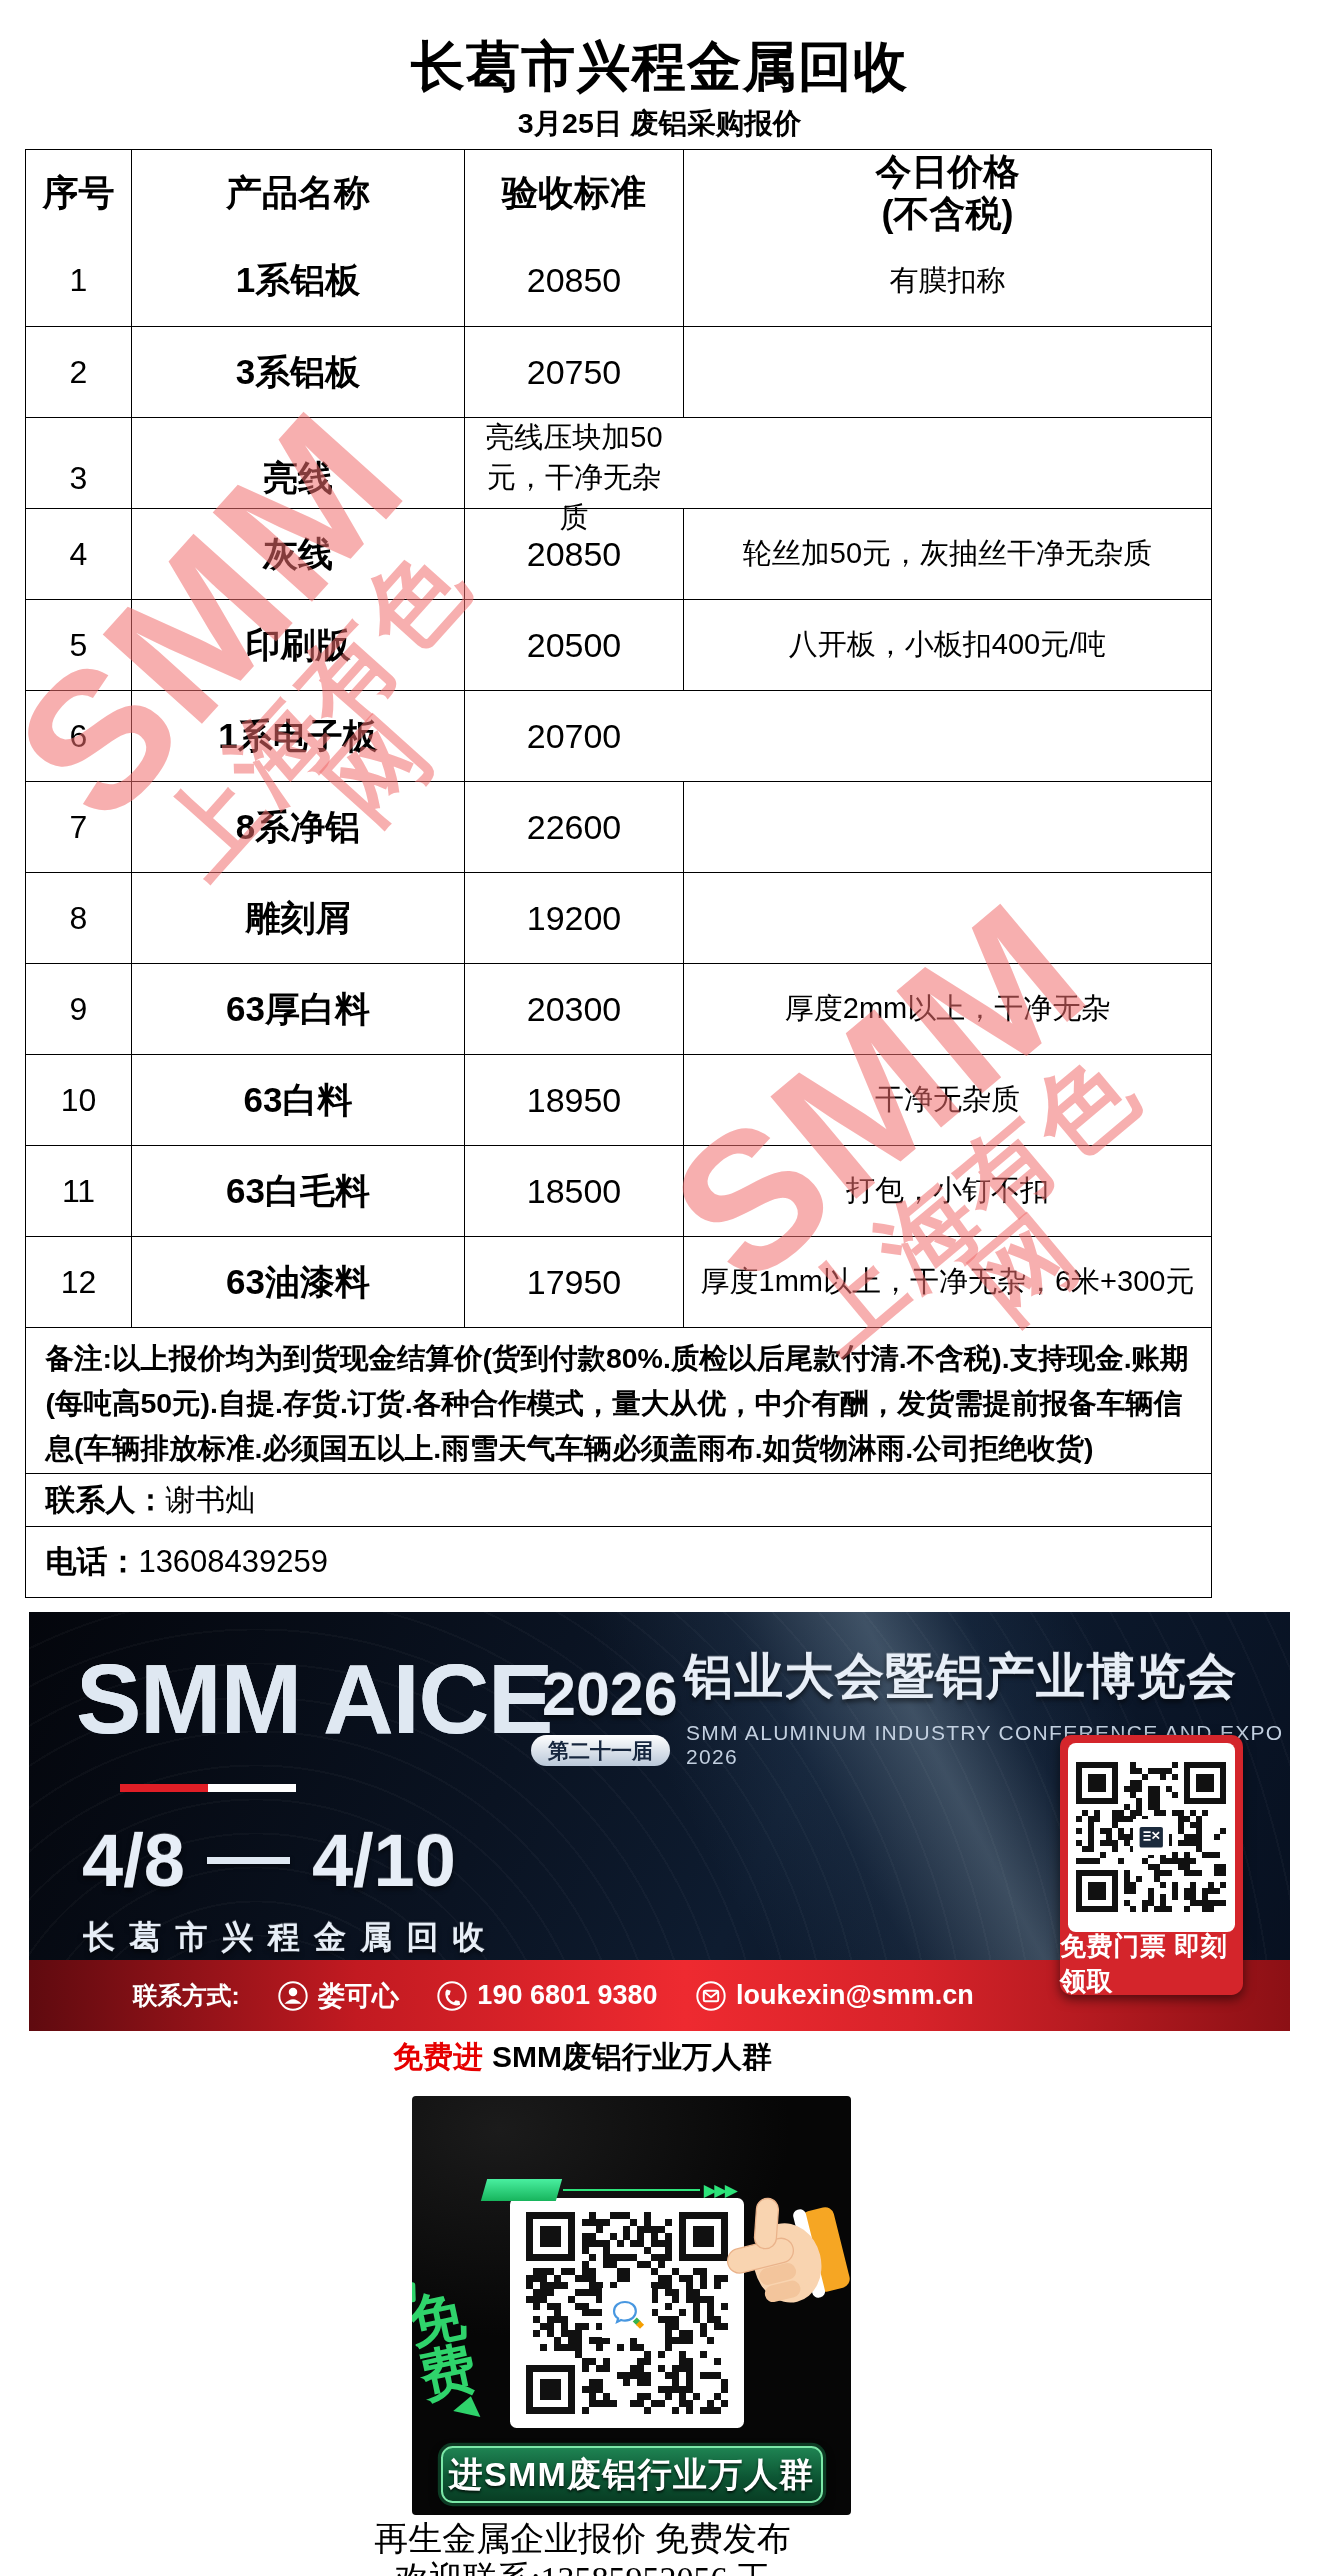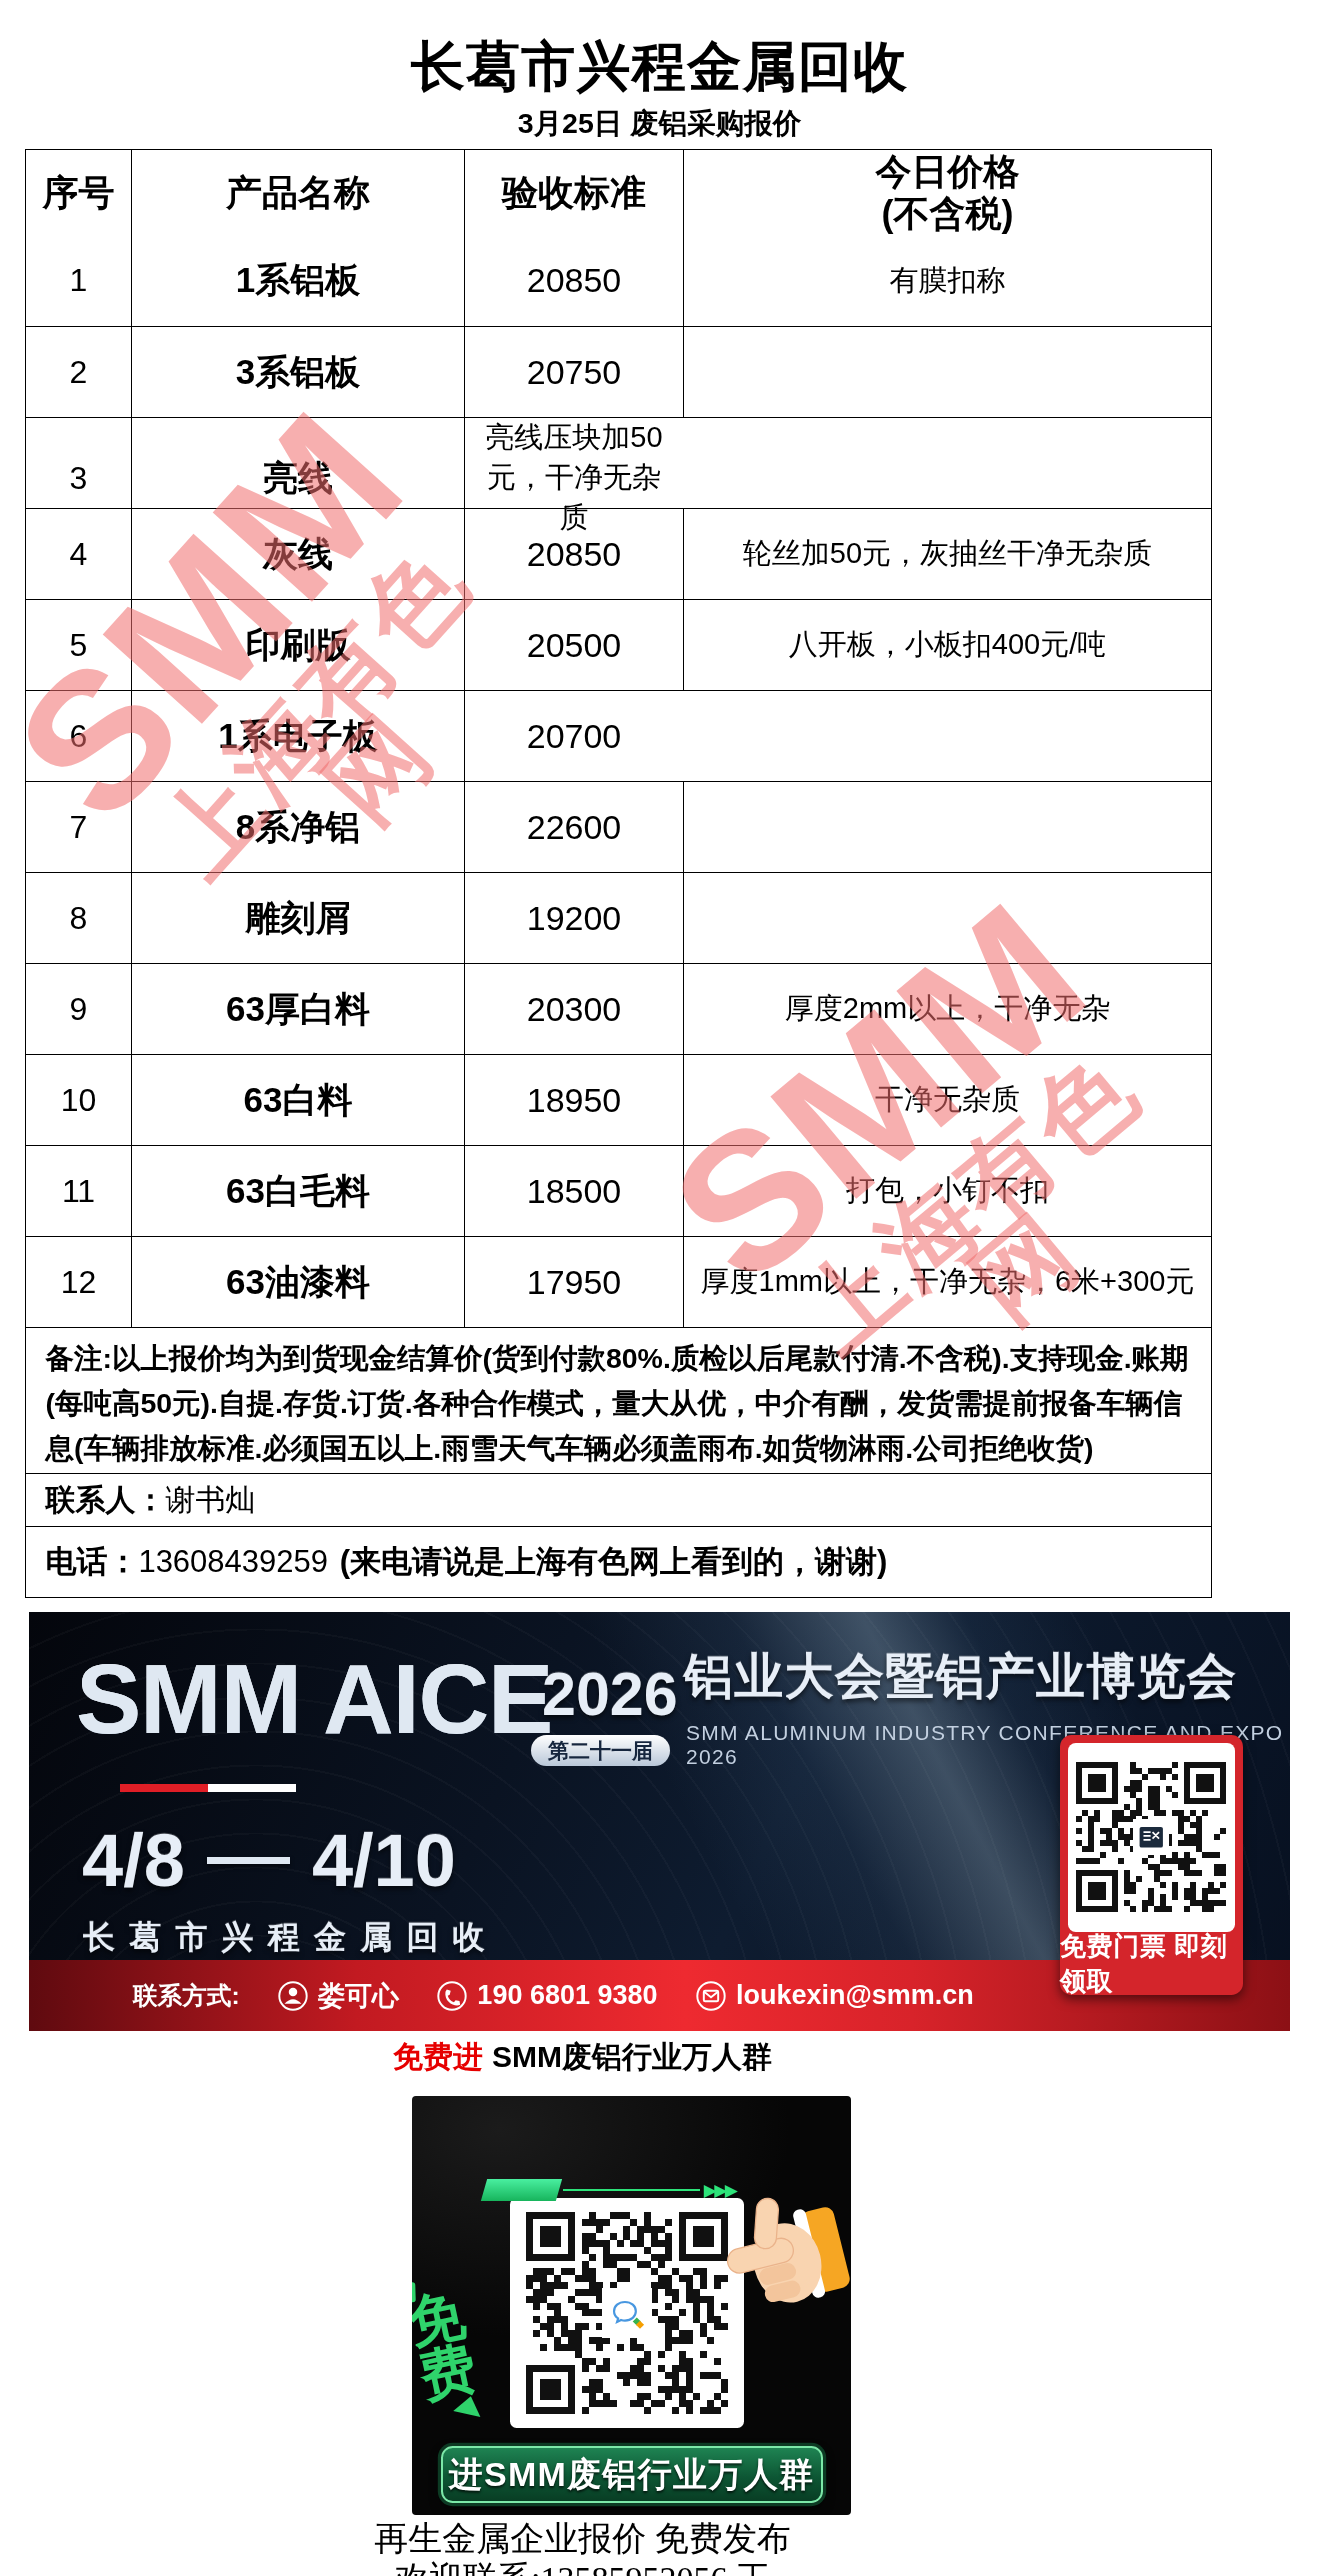--- a/index.html
+++ b/index.html
@@ -204,21 +204,20 @@
     <div class="sec-notes">
       <span class="lbl">备注:</span><span>以上报价均为到货现金结算价(货到付款80%.质检以后尾款付清.不含税).支持现金.账期(每吨高50元).自提.存货.订货.各种合作模式，量大从优，中介有酬，发货需提前报备车辆信息(车辆排放标准.必须国五以上.雨雪天气车辆必须盖雨布.如货物淋雨.公司拒绝收货)</span>
     </div>
     <div class="sec-contact">
       <span class="lbl-b">联系人：</span>
       <span class="v-reg">谢书灿</span>
     </div>
     <div class="sec-phone">
       <span class="lbl-b">电话：</span>
       <span class="v-reg">13608439259</span>
-      <span class="note-b">(来电请说是上海有色网上看到的，谢谢)</span>
     </div>
   </div>
 
   <div class="wm wm1">
     <span class="wm-brand">SMM</span>
     <span class="wm-site">上海有色网</span>
   </div>
   <div class="wm wm2">
     <span class="wm-brand">SMM</span>
     <span class="wm-site">上海有色网</span>

